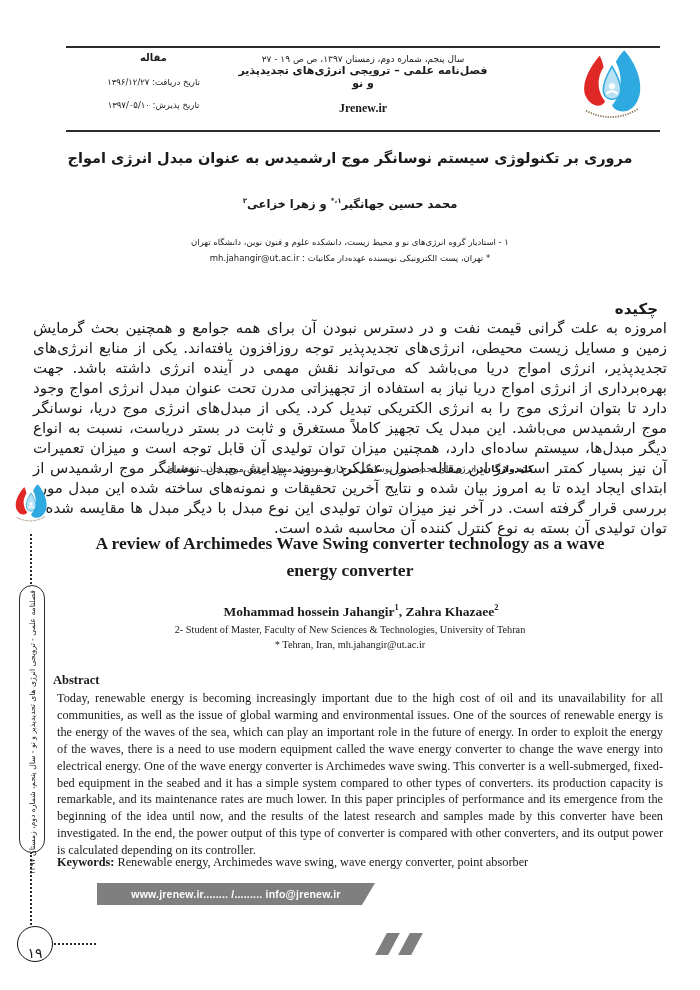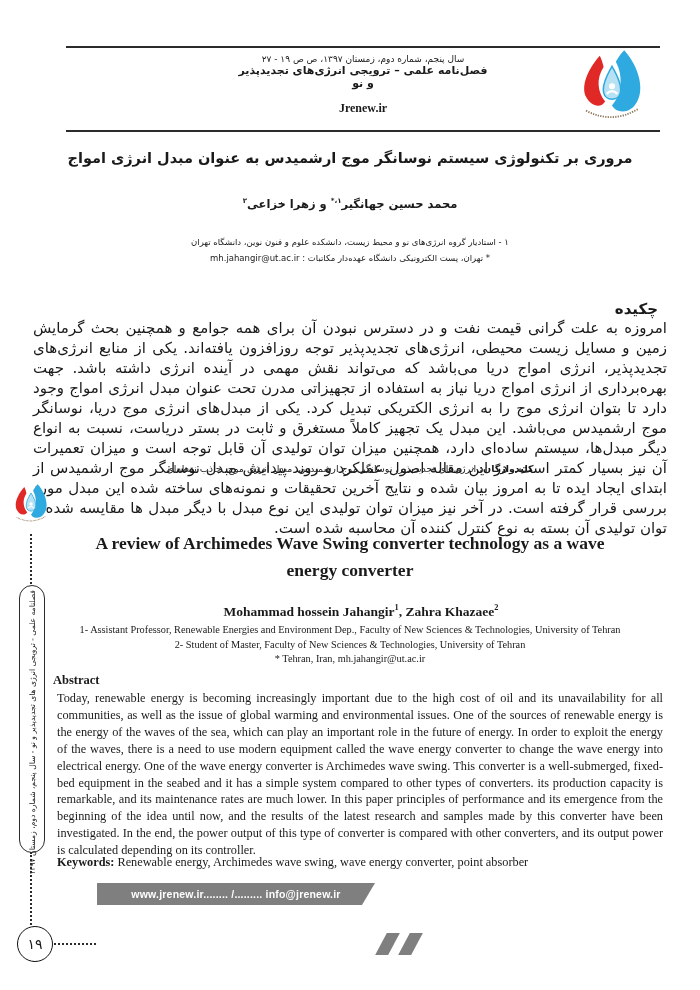--- a/index.html
+++ b/index.html
@@ -44,39 +44,44 @@
   .en-keywords{left:57px;top:855px;width:606px;font-size:12.3px;}
   
   .dotted-v{position:absolute;width:0;border-left:2px dotted #2b2b2b;}
   .dotted-h{position:absolute;height:0;border-top:2px dotted #2b2b2b;}
   .capsule{left:19px;top:585px;width:24px;height:266px;border:1.2px solid #2b2b2b;
         border-radius:13px;background:#fff;}
   .capsule-text{position:absolute;left:50%;top:50%;width:258px;
         transform:translate(-50%,-50%) rotate(-90deg);direction:rtl;text-align:center;
         font-size:7.6px;white-space:nowrap;}
   .page-circle{left:17px;top:926px;width:34px;height:34px;border:1.6px solid #111;
-        border-radius:50%;display:flex;align-items:center;justify-content:center;
+        border-radius:50%;display:flex;align-items:flex-end;justify-content:center;
         font-size:14px;background:#fff;}
   
   .footer-bar{left:97px;top:883px;width:278px;height:22px;background:#7f7f7f;
         clip-path:polygon(0 0,100% 0,calc(100% - 13px) 100%,0 100%);
         display:flex;align-items:center;justify-content:center;}
   .footer-bar span{color:#fff;font-weight:bold;font-size:10.5px;
         font-family:"Liberation Sans","DejaVu Sans",sans-serif;letter-spacing:0.2px;}
   .slash{position:absolute;top:933px;width:13px;height:22px;background:#7f7f7f;
         transform:skewX(-28deg);}
 </style>
 </head>
 <body>
 
 <div class="page">
 
   <div class="rule" style="left:66px;top:46px;width:594px;"></div>
   <div class="rule" style="left:66px;top:130px;width:594px;"></div>
 
+  <div class="abs hdr-meta">
+    <div class="article-lbl">مقاله</div>
+    <div class="date-line">تاریخ دریافت: ۱۳۹۶/۱۲/۲۷</div>
+    <div class="date-line">تاریخ پذیرش: ۱۳۹۷/۰۵/۱۰</div>
+  </div>
 
   <div class="abs hdr-center">
     <div class="issue-line">سال پنجم، شماره دوم، زمستان ۱۳۹۷، ص ص ۱۹ - ۲۷</div>
     <div class="journal-name">فصل‌نامه علمی – ترویجی انرژی‌های تجدیدپذیر و نو</div>
     <div class="journal-url">Jrenew.ir</div>
   </div>
 
   <div class="abs" style="left:570px;top:48px;width:84px;height:84px;">
     <svg width="84" height="84" viewBox="0 0 100 110">
       <path d="M34 10 C18 28 9 50 16 64 C22 77 36 79 41 70 C31 58 29 40 39 25 C38 19 36 14 34 10 Z" fill="#e02826"></path>
@@ -87,34 +92,33 @@
       <path d="M16 82 Q50 100 84 80" stroke="#8a7355" stroke-width="2.4" stroke-dasharray="1.6 1.7" fill="none"></path>
     </svg>
   </div>
 
   <div class="abs fa-title">مروری بر تکنولوژی سیستم نوسانگر موج ارشمیدس به عنوان مبدل انرژی امواج</div>
 
   <div class="abs fa-authors"><span>محمد حسین جهانگیر</span><sup>۱،*</sup><span> و </span><span>زهرا خزاعی</span><sup>۲</sup></div>
 
   <div class="abs fa-affils">
     <div>۱ - استادیار گروه انرژی‌های نو و محیط زیست، دانشکده علوم و فنون نوین، دانشگاه تهران</div>
-    <div>* تهران، پست الکترونیکی دانشگاه عهده‌دار مکاتبات : mh.jahangir@ut.ac.ir</div>
+    <div>* تهران، پست الکترونیکی نویسنده عهده‌دار مکاتبات : mh.jahangir@ut.ac.ir</div>
   </div>
 
   <div class="abs fa-abs-head">چکیده</div>
   <div class="abs fa-abstract">امروزه به علت گرانی قیمت نفت و در دسترس نبودن آن برای همه جوامع و همچنین بحث گرمایش زمین و مسایل زیست محیطی، انرژی‌های تجدیدپذیر توجه روزافزون یافته‌اند. یکی از منابع انرژی‌های تجدیدپذیر، انرژی امواج دریا می‌باشد که می‌تواند نقش مهمی در آینده انرژی داشته باشد. جهت بهره‌برداری از انرژی امواج دریا نیاز به استفاده از تجهیزاتی مدرن تحت عنوان مبدل انرژی امواج وجود دارد تا بتوان انرژی موج را به انرژی الکتریکی تبدیل کرد. یکی از مبدل‌های انرژی موج دریا، نوسانگر موج ارشمیدس می‌باشد. این مبدل یک تجهیز کاملاً مستغرق و ثابت در بستر دریاست، نسبت به انواع دیگر مبدل‌ها، سیستم ساده‌ای دارد، همچنین میزان توان تولیدی آن قابل توجه است و میزان تعمیرات آن نیز بسیار کمتر است. در این مقاله اصول عملکرد و روند پیدایش مبدل نوسانگر موج ارشمیدس از ابتدای ایجاد ایده تا به امروز بیان شده و نتایج آخرین تحقیقات و نمونه‌های ساخته شده این مبدل مورد بررسی قرار گرفته است. در آخر نیز میزان توان تولیدی این نوع مبدل با دیگر مبدل ها مقایسه شده و توان تولیدی آن بسته به نوع کنترل کننده آن محاسبه شده است.</div>
 
   <div class="abs fa-keywords"><span class="bold">کلیدواژگان:</span><span> انرژی‌های تجدیدپذیر، نوسانگر موج ارشمیدس، مبدل انرژی موج، جاذب نقطه‌ای</span></div>
 
   <div class="abs en en-title">A review of Archimedes Wave Swing converter technology as a wave energy converter</div>
 
   <div class="abs en en-authors"><span>Mohammad hossein Jahangir</span><sup>1</sup><span>, </span><span>Zahra Khazaee</span><sup>2</sup></div>
 
   <div class="abs en en-affils">
-    <div>1- Assistant Professor, Renewable Energies and Environment Dep., Faculty of New Sciences &amp; Technologies, University of Tehran</div>
     <div>2- Student of Master, Faculty of New Sciences &amp; Technologies, University of Tehran</div>
     <div>* Tehran, Iran, mh.jahangir@ut.ac.ir</div>
   </div>
 
   <div class="abs en en-abs-head">Abstract</div>
   <div class="abs en en-abstract">Today, renewable energy is becoming increasingly important due to the high cost of oil and its unavailability for all communities, as well as the issue of global warming and environmental issues. One of the sources of renewable energy is the energy of the waves of the sea, which can play an important role in the future of energy. In order to exploit the energy of the waves, there is a need to use modern equipment called the wave energy converter to change the wave energy into electrical energy. One of the wave energy converter is Archimedes wave swing. This converter is a well-submerged, fixed-bed equipment in the seabed and it has a simple system compared to other types of converters. its production capacity is remarkable, and its maintenance rates are much lower. In this paper principles of performance and its emergence from the beginning of the idea until now, and the results of the latest research and samples made by this converter have been investigated. In the end, the power output of this type of converter is compared with other converters, and its output power is calculated depending on its controller.</div>
 
   <div class="abs en en-keywords"><span class="bold">Keywords:</span><span> Renewable energy, Archimedes wave swing, wave energy converter, point absorber</span></div>
 
   <div class="abs" style="left:10px;top:482px;width:42px;height:48px;">

